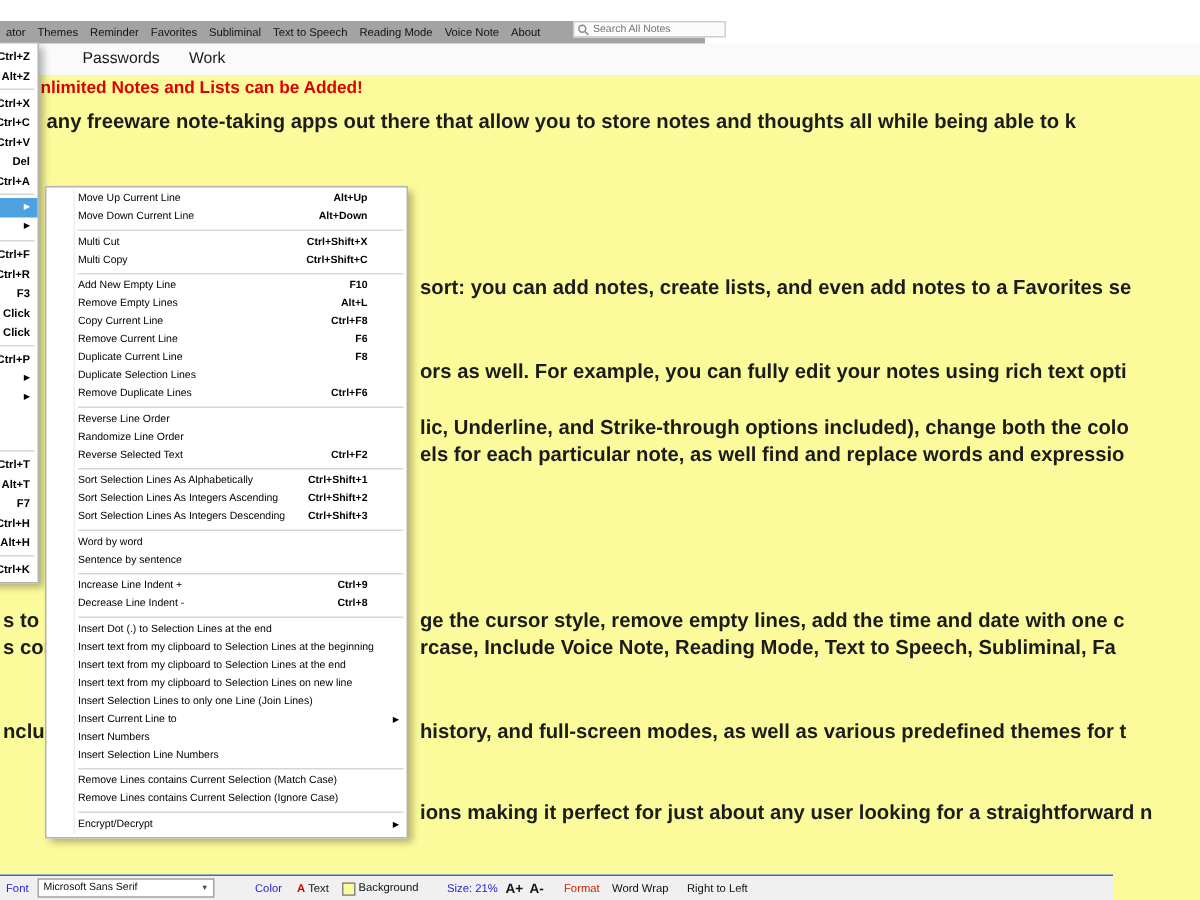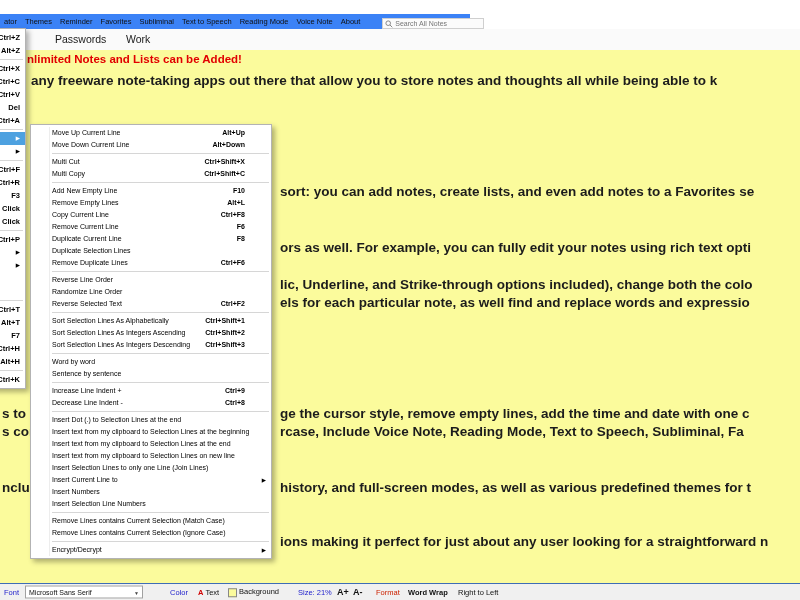--- a/index.html
+++ b/index.html
@@ -1,22 +1,22 @@
 <!DOCTYPE html>
 <html><head>
 <meta charset="utf-8">
 <style>
   html,body{margin:0;padding:0;}
   body{width:800px;height:600px;overflow:hidden;position:relative;background:#ffffff;
        font-family:"Liberation Sans",sans-serif;}
   .screen{position:absolute;inset:0;}
 
   
-  .menubar{position:absolute;top:14px;left:0;width:470px;height:15px;background:#3b82f6;
-           display:flex;align-items:flex-end;font-size:7.5px;color:#111;z-index:3;}
+  .menubar{position:absolute;top:14px;left:0;width:470px;height:15px;background:#a3a3a3;
+           display:flex;align-items:flex-start;font-size:7.5px;color:#111;z-index:3;}
   .mb-items{display:flex;align-items:center;height:100%;}
   .mb-item{padding:0 4px;line-height:15px;white-space:nowrap;cursor:default;}
   .searchbox{margin-left:18px;width:102px;height:11px;background:#fbfbfb;border:1px solid #cfcfcf;
              display:flex;align-items:center;padding:0 2px;box-sizing:border-box;}
   .searchbox input{border:none;outline:none;background:transparent;font-size:7px;width:86px;
                    color:#777;font-family:"Liberation Sans",sans-serif;padding:0 0 0 2px;}
 
   
   .tabsrow{position:absolute;top:29px;left:0;width:800px;height:21px;background:#fafafa;z-index:2;}
   .tab{position:absolute;top:4px;font-size:10.5px;color:#1a1a1a;white-space:nowrap;cursor:default;}
@@ -38,26 +38,26 @@
   .mi-shortcut{position:absolute;color:#000;font-weight:bold;}
   #parent-menu .mi-shortcut{right:5px;}
   #sub-menu .mi-shortcut{right:26px;}
   .mi-arrow{position:absolute;right:5px;font-size:5.5px;top:0;}
   .menu-item.hl{background:#4da1e0;color:#fff;}
   .menu-item.hl .mi-arrow{color:#fff;}
   .menu-sep{height:1px;background:#d6d6d6;margin:2px 2px 2px 21px;}
   #parent-menu .menu-sep{margin:2px 2px 2px 24px;}
 
   
-  .statusbar{position:absolute;left:0;bottom:0;width:800px;height:17px;background:#f0f0f0;
+  .statusbar{position:absolute;left:0;bottom:0;width:742px;height:17px;background:#f0f0f0;
              border-top:1px solid #3e6db5;z-index:20;font-size:7.5px;color:#111;box-sizing:border-box;}
   .sb-el{position:absolute;top:50%;transform:translateY(-50%);white-space:nowrap;cursor:default;}
   .lbl-blue{color:#2222cc;}
   .lbl-red{color:#cc2200;}
-  .bold{font-weight:700;}
+  .bold{font-weight:400;}
   .combo{width:118px;height:13px;background:#fff;border:1px solid #a0a0a0;display:flex;
          align-items:center;justify-content:space-between;padding:0 3px;box-sizing:border-box;font-size:7px;}
   .combo-arrow{font-size:5px;color:#444;}
   .a-red{color:#d00000;font-weight:700;margin-right:2px;}
   .swatch{display:inline-block;width:7px;height:7px;background:#fbfb9c;border:1px solid #888;
           vertical-align:middle;margin-right:2px;}
   .sb-size-btn{font-size:9px;font-weight:700;}
 </style>
 </head>
 <body>

